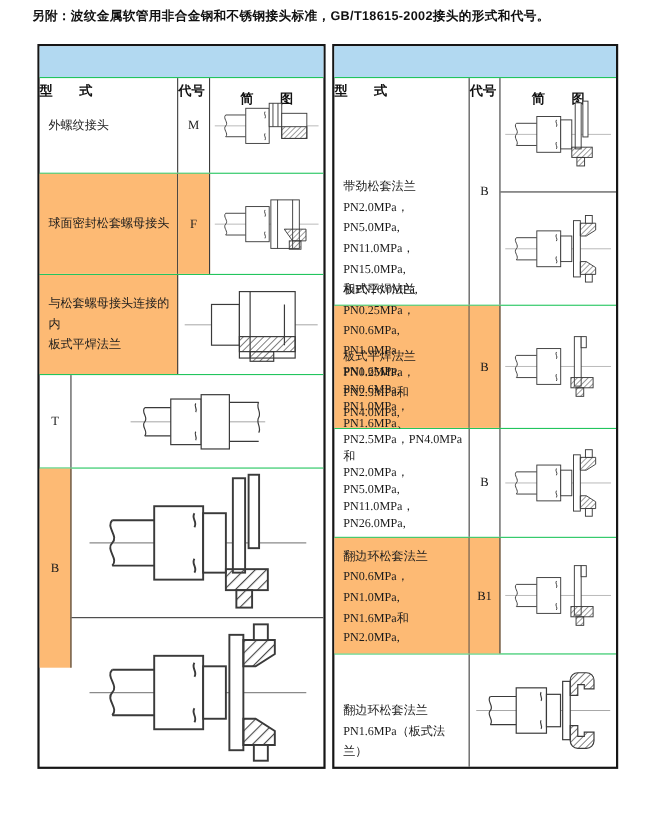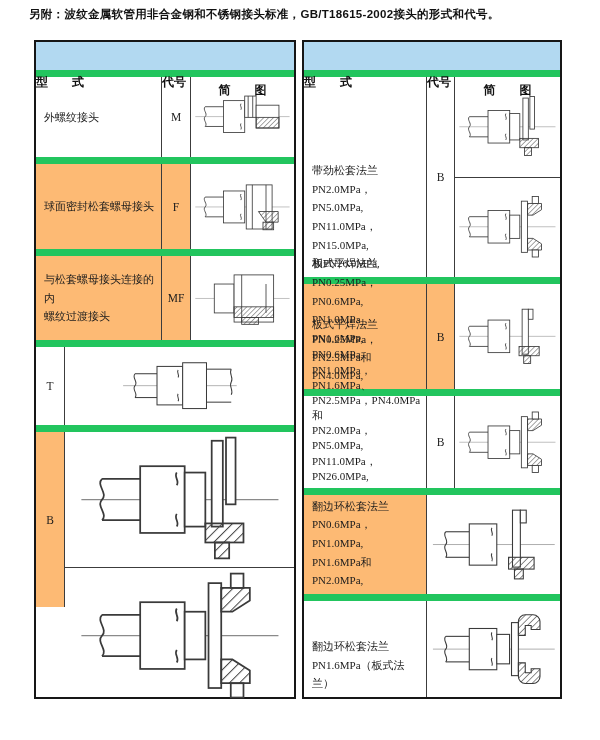--- a/index.html
+++ b/index.html
@@ -4,21 +4,21 @@
 <style>
   html,body{margin:0;padding:0;background:#ffffff;}
   .screen{position:relative;width:600px;height:740px;background:#ffffff;overflow:hidden;
           font-family:"Liberation Serif","DejaVu Serif",serif;color:#1c1c1c;}
   .doc-title{position:absolute;left:29px;top:7px;font-family:"Liberation Sans","DejaVu Sans",sans-serif;
              font-weight:bold;font-size:11.5px;letter-spacing:0.3px;white-space:nowrap;color:#111;}
   .tables{position:absolute;left:34px;top:40px;display:flex;gap:6px;}
   .tbl{border:2px solid #161616;background:#fff;box-sizing:border-box;}
   .tbl-left{width:262px;}
   .tbl-right{width:260px;}
-  .row{display:flex;box-sizing:border-box;border-top:7px solid #22c55e;}
+  .row{display:flex;box-sizing:border-box;border-top:1px solid #22c55e;}
   .row:first-child{border-top:none;}
   .c1,.c2,.c3{box-sizing:border-box;}
   .c1{border-right:1px solid #3c3c3c;display:flex;align-items:center;padding:4px 4px 4px 8px;}
   .c2{border-right:1px solid #3c3c3c;display:flex;align-items:center;justify-content:center;}
   .c3{flex:1;display:flex;flex-direction:column;}
   .tbl-left .c1{width:126px;}  .tbl-left .c2{width:29px;}
   .tbl-right .c1{width:123px;align-items:flex-end;} .tbl-right .c2{width:28px;}
   .hdr{background:#b2d9f1;height:28px;}
   .hdr .c1,.hdr .c2,.hdr .c3{display:flex;align-items:center;justify-content:flex-start;padding:0;margin-top:40px;}
   .hdr-label{font-weight:bold;font-size:12px;white-space:pre;color:#101010;}
@@ -115,24 +115,21 @@
                 <rect class="h" x="92" y="60" width="14" height="10"></rect>
               </svg>
             </div>
           </div>
       </div>
 
 
       <div class="row" style="height:91px">
         <div class="c1 tint">
             <span class="label">与松套螺母接头连接的内
-螺纹过渡接头</span>
-          </div>
-        <div class="c2 tint">
-            <span class="code">MF</span>
+板式平焊法兰</span>
           </div>
         <div class="c3">
             <div class="sketch">
               <svg class="sk" viewBox="0 0 130 80" preserveAspectRatio="xMidYMid meet">
                 <line class="cl" x1="3" y1="40" x2="127" y2="40"></line>
                 <rect class="w" x="28" y="21" width="26" height="38"></rect>
                 <rect class="w" x="54" y="9" width="52" height="62"></rect>
                 <line x1="64" y1="9" x2="64" y2="71"></line>
                 <line x1="96" y1="21" x2="96" y2="59"></line>
                 <rect class="h" x="54" y="51" width="52" height="14"></rect>
@@ -329,20 +326,23 @@
             </div>
           </div>
       </div>
 
       <div class="row" style="height:106px">
         <div class="c1 tint">
             <span class="label">翻边环松套法兰
 PN0.6MPa，PN1.0MPa,
 PN1.6MPa和PN2.0MPa,</span>
           </div>
+        <div class="c2 tint">
+            <span class="code">B1</span>
+          </div>
         <div class="c3">
             <div class="sketch">
               <svg class="sk" viewBox="0 0 130 80" preserveAspectRatio="xMidYMid meet">
                 <line class="cl" x1="3" y1="40" x2="127" y2="40"></line>
                 <path d="M16,27 c-4,4 4,9 0,13 c-4,4 4,9 0,13"></path>
                 <line x1="16" y1="27" x2="40" y2="27"></line>
                 <line x1="16" y1="53" x2="40" y2="53"></line>
                 <rect class="w" x="40" y="19" width="28" height="42"></rect>
                 <path d="M63,23 c-2,3 2,5 0,8 M63,49 c-2,3 2,5 0,8"></path>
                 <rect class="w" x="84" y="5" width="8" height="58"></rect>

